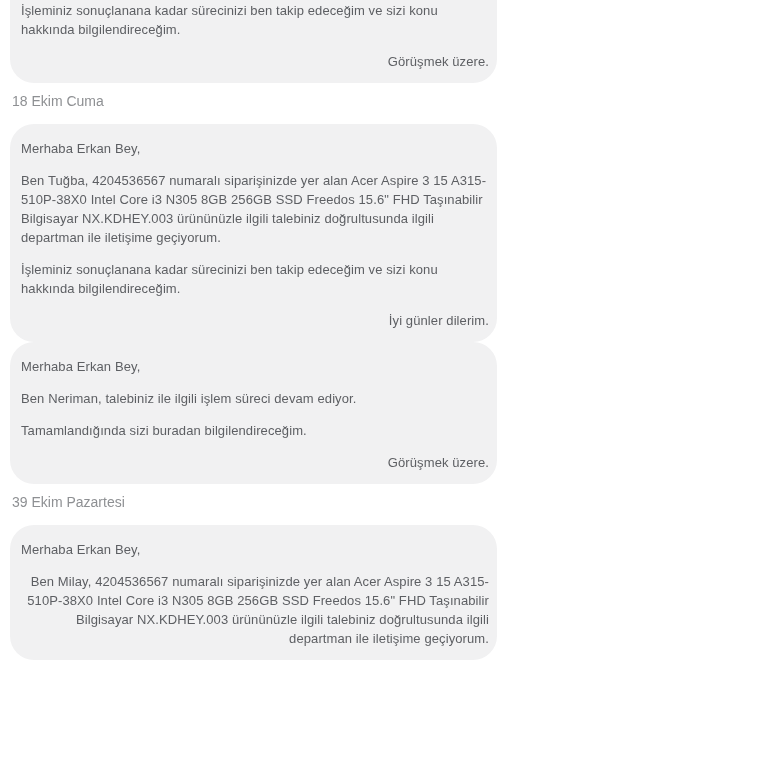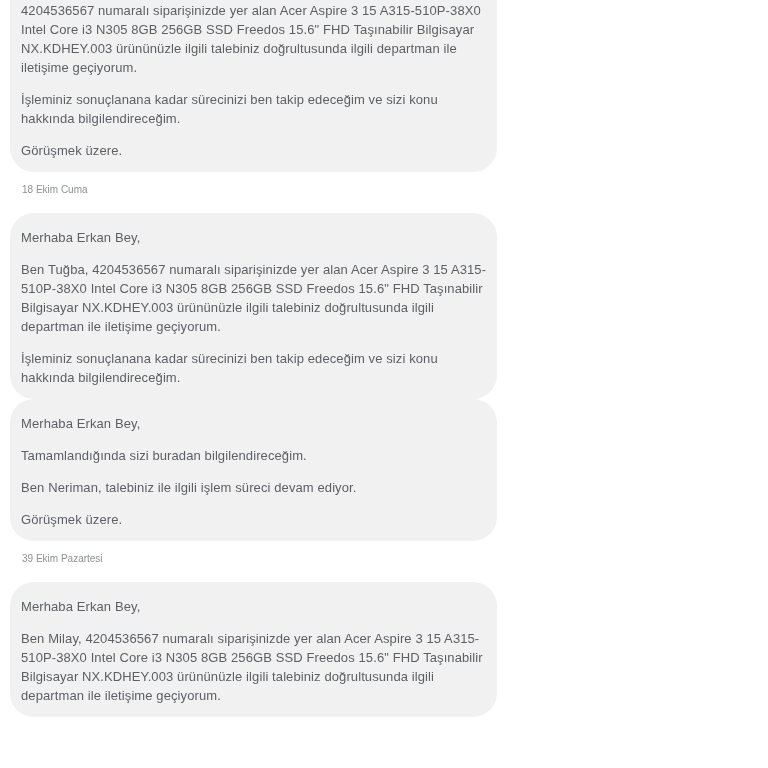--- a/index.html
+++ b/index.html
@@ -27,55 +27,56 @@
     color: #5d5f63;
     font-size: 13px;
     line-height: 19px;
     letter-spacing: 0.1px;
   }
   .bubble p {
     margin: 0 0 13px 0;
   }
   .bubble p:last-child {
     margin-bottom: 0;
+    text-align: right;
   }
   .bubble-first {
     margin-top: -14px;
     border-top-left-radius: 0;
     border-top-right-radius: 0;
   }
   .date {
-    font-size: 10px;
+    font-size: 14px;
     line-height: 12px;
     color: #8e9093;
-    margin: 12px 0 17px 12px;
+    margin: 12px 0 17px 2px;
   }
 </style>
 </head>
 <body>
 
 <div class="chat">
 
   <div class="bubble bubble-first">
-    <p>4204536567 numaralı siparişinizde yer alan Acer Aspire 3 15 A315-510P-38X0 Intel Core i3 N305 8GB 256GB SSD Freedos 15.6" FHD Taşınabilir Bilgisayar NX.KDHEY.003 ürününüzle ilgili talebiniz doğrultusunda ilgili departman ile iletişime geçiyorum.</p>
     <p>İşleminiz sonuçlanana kadar sürecinizi ben takip edeceğim ve sizi konu hakkında bilgilendireceğim.</p>
     <p>Görüşmek üzere.</p>
   </div>
 
   <div class="date">18 Ekim Cuma</div>
   <div class="bubble">
     <p>Merhaba Erkan Bey,</p>
     <p>Ben Tuğba, 4204536567 numaralı siparişinizde yer alan Acer Aspire 3 15 A315-510P-38X0 Intel Core i3 N305 8GB 256GB SSD Freedos 15.6" FHD Taşınabilir Bilgisayar NX.KDHEY.003 ürününüzle ilgili talebiniz doğrultusunda ilgili departman ile iletişime geçiyorum.</p>
     <p>İşleminiz sonuçlanana kadar sürecinizi ben takip edeceğim ve sizi konu hakkında bilgilendireceğim.</p>
+    <p>İyi günler dilerim.</p>
   </div>
 
   <div class="bubble">
     <p>Merhaba Erkan Bey,</p>
+    <p>Ben Neriman, talebiniz ile ilgili işlem süreci devam ediyor.</p>
     <p>Tamamlandığında sizi buradan bilgilendireceğim.</p>
-    <p>Ben Neriman, talebiniz ile ilgili işlem süreci devam ediyor.</p>
     <p>Görüşmek üzere.</p>
   </div>
 
   <div class="date">39 Ekim Pazartesi</div>
   <div class="bubble">
     <p>Merhaba Erkan Bey,</p>
     <p>Ben Milay, 4204536567 numaralı siparişinizde yer alan Acer Aspire 3 15 A315-510P-38X0 Intel Core i3 N305 8GB 256GB SSD Freedos 15.6" FHD Taşınabilir Bilgisayar NX.KDHEY.003 ürününüzle ilgili talebiniz doğrultusunda ilgili departman ile iletişime geçiyorum.</p>
 
   </div>
 

